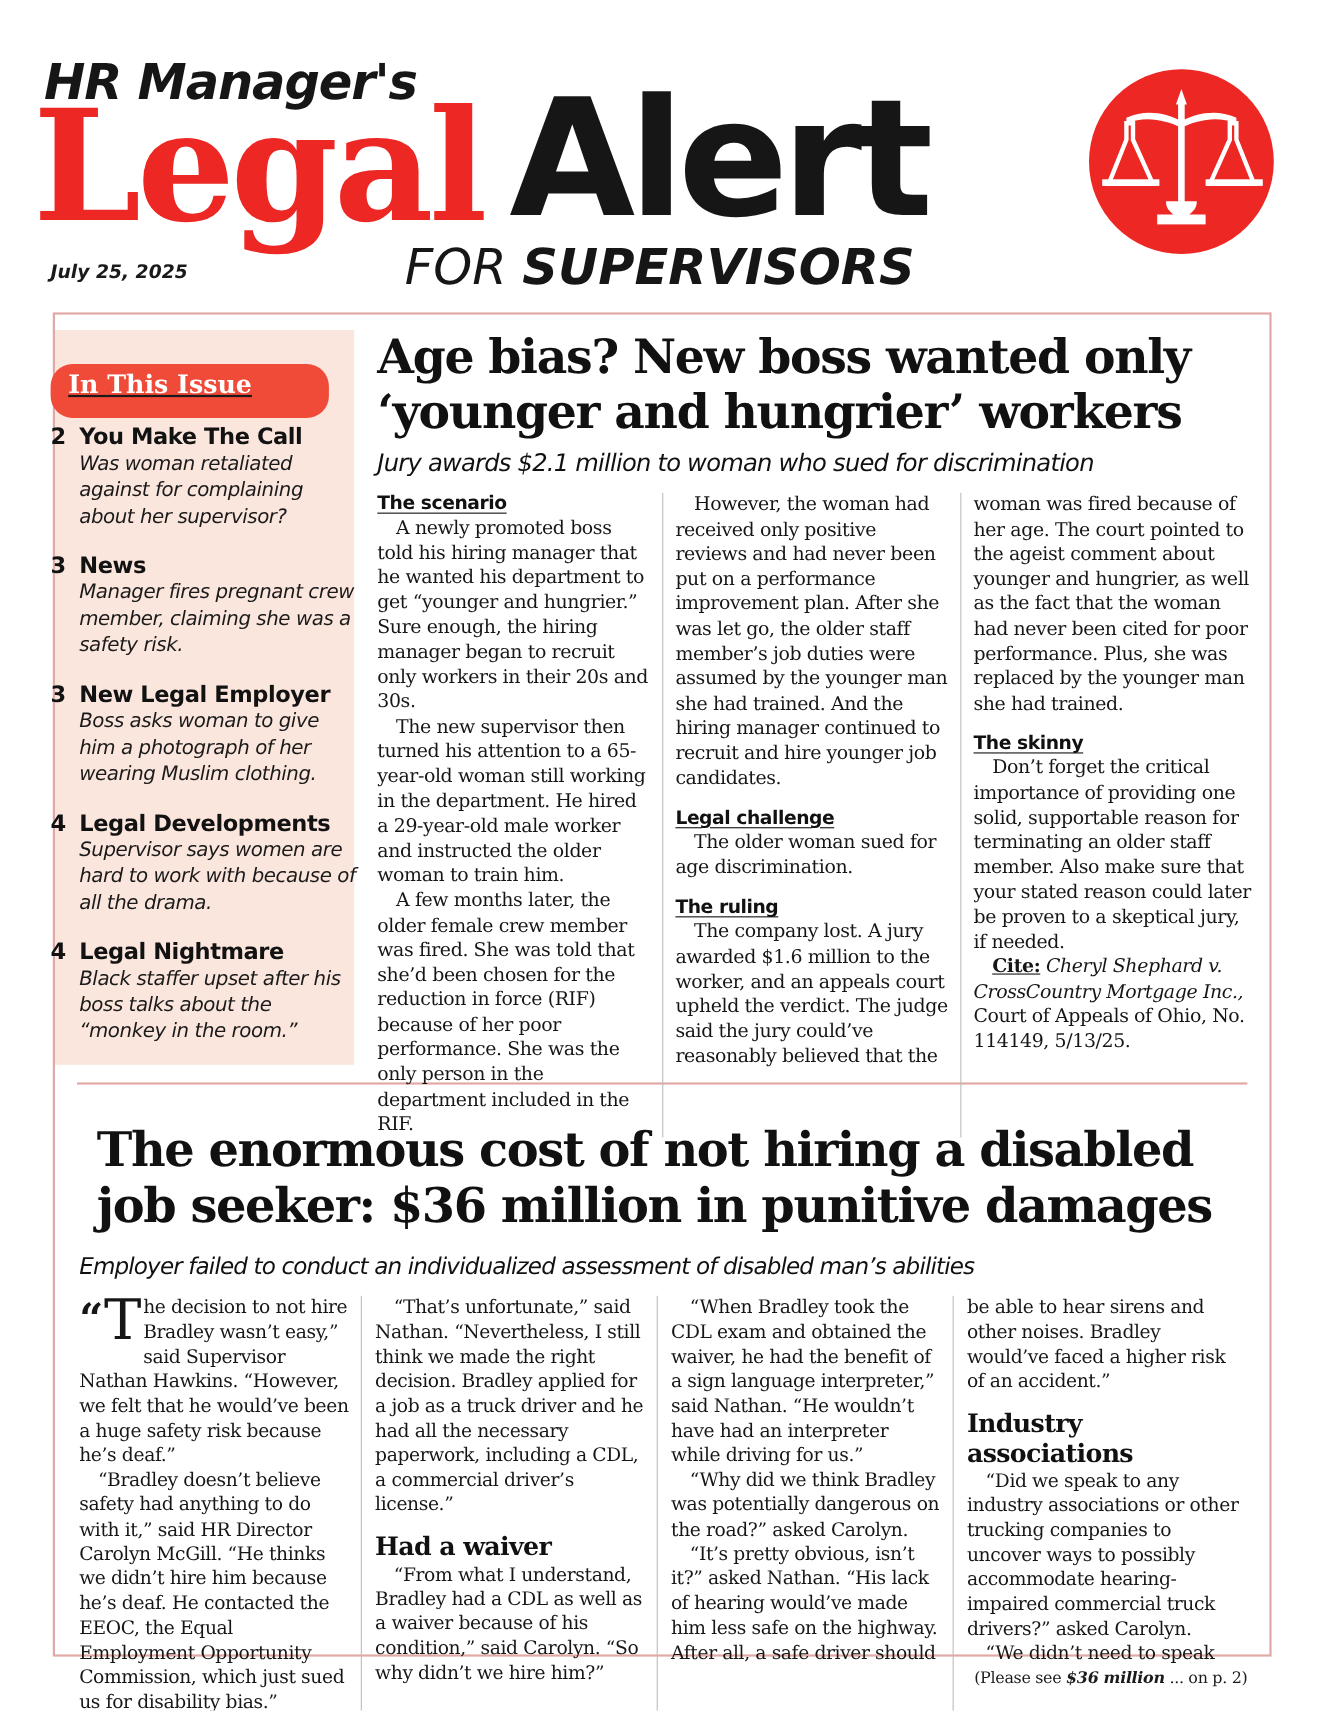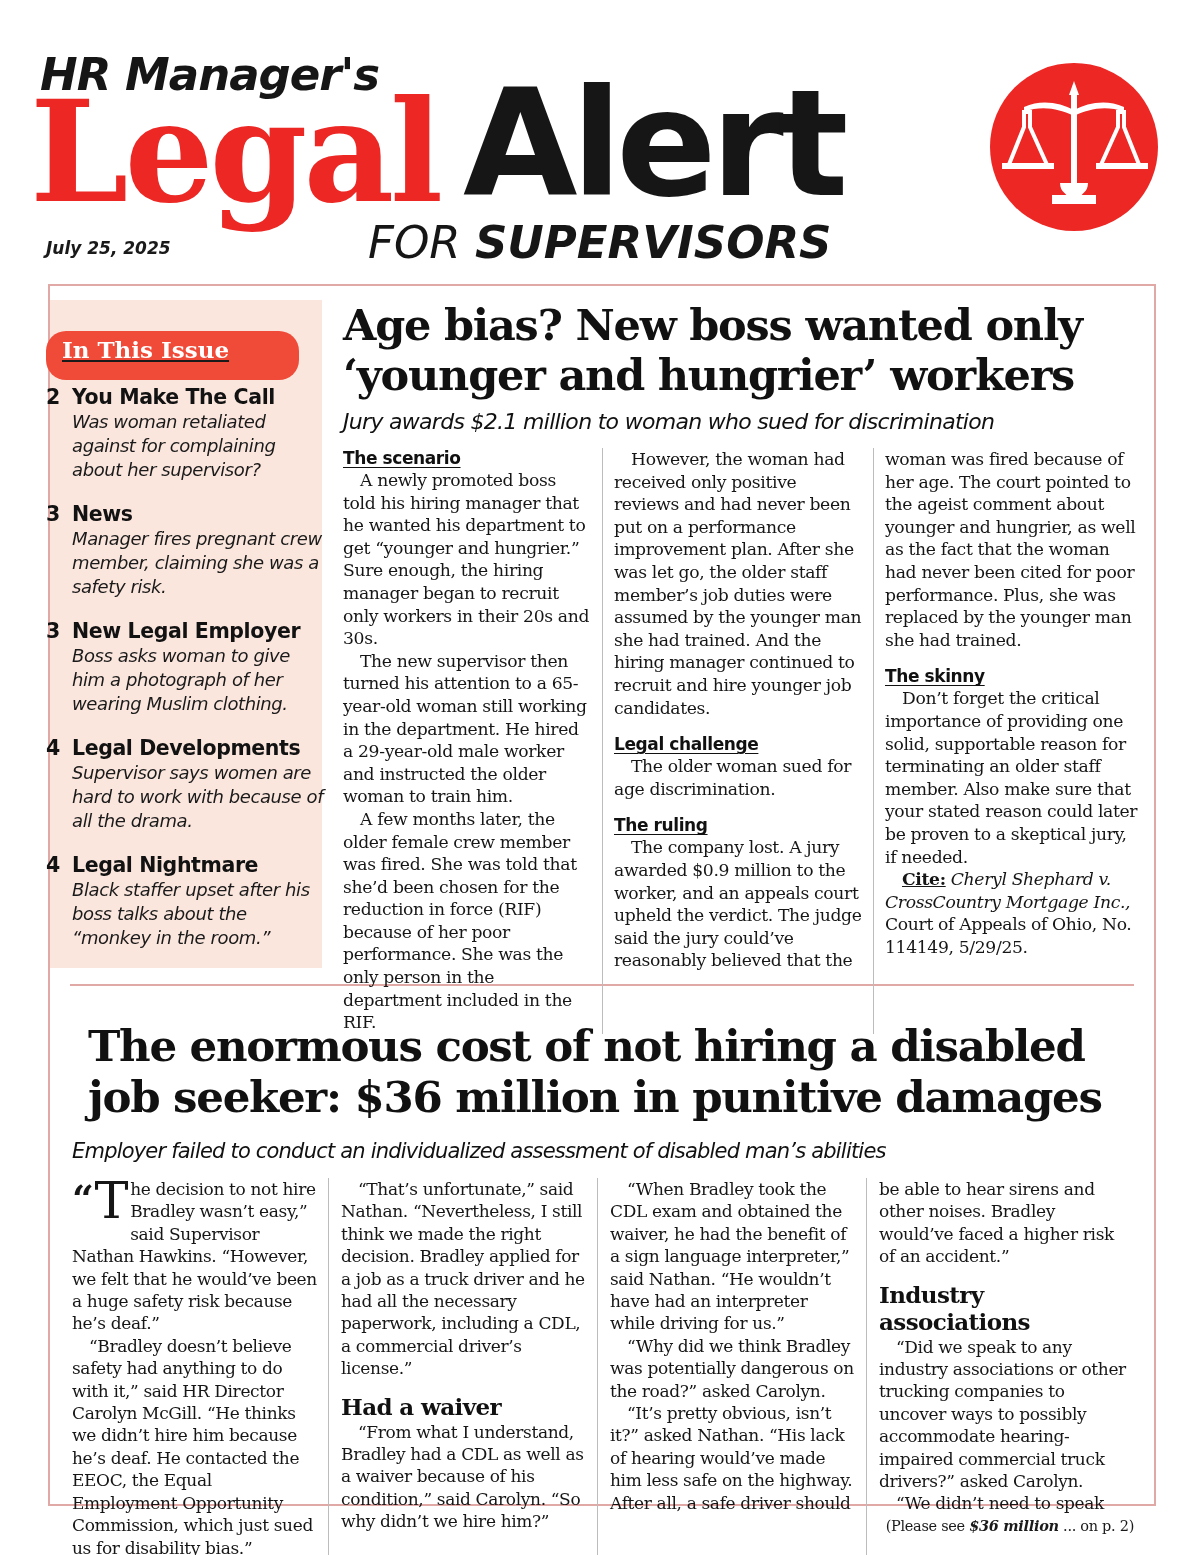--- a/index.html
+++ b/index.html
@@ -409,28 +409,28 @@
         <p class="bodytext">A newly promoted boss told his hiring manager that he wanted his department to get “younger and hungrier.” Sure enough, the hiring manager began to recruit only workers in their 20s and 30s.</p>
         <p class="bodytext">The new supervisor then turned his attention to a 65-year-old woman still working in the department. He hired a 29-year-old male worker and instructed the older woman to train him.</p>
         <p class="bodytext">A few months later, the older female crew member was fired. She was told that she’d been chosen for the reduction in force (RIF) because of her poor performance. She was the only person in the department included in the RIF.</p>
       </div>
 
       <div class="lcol">
         <p class="bodytext">However, the woman had received only positive reviews and had never been put on a performance improvement plan. After she was let go, the older staff member’s job duties were assumed by the younger man she had trained. And the hiring manager continued to recruit and hire younger job candidates.</p>
         <div class="subhead gap">Legal challenge</div>
         <p class="bodytext">The older woman sued for age discrimination.</p>
         <div class="subhead gap">The ruling</div>
-        <p class="bodytext">The company lost. A jury awarded $0.9 million to the worker, and an appeals court upheld the verdict. The judge said the jury could’ve reasonably believed that the</p>
+        <p class="bodytext">The company lost. A jury awarded $1.6 million to the worker, and an appeals court upheld the verdict. The judge said the jury could’ve reasonably believed that the</p>
       </div>
 
       <div class="lcol last">
         <p class="bodytext noind">woman was fired because of her age. The court pointed to the ageist comment about younger and hungrier, as well as the fact that the woman had never been cited for poor performance. Plus, she was replaced by the younger man she had trained.</p>
         <div class="subhead gap">The skinny</div>
         <p class="bodytext">Don’t forget the critical importance of providing one solid, supportable reason for terminating an older staff member. Also make sure that your stated reason could later be proven to a skeptical jury, if needed.</p>
-        <p class="bodytext"><span class="cite-label">Cite:</span> <span class="cite-italic">Cheryl Shephard v. CrossCountry Mortgage Inc.,</span> <span>Court of Appeals of Ohio, No. 114149, 5/29/25.</span></p>
+        <p class="bodytext"><span class="cite-label">Cite:</span> <span class="cite-italic">Cheryl Shephard v. CrossCountry Mortgage Inc.,</span> <span>Court of Appeals of Ohio, No. 114149, 5/13/25.</span></p>
       </div>
 
     </div>
   </div>
 
   <div class="second">
     <h1>The enormous cost of not hiring a disabled job seeker: $36 million in punitive damages</h1>
     <p class="deck">Employer failed to conduct an individualized assessment of disabled man’s abilities</p>
 
     <div class="second-cols">

